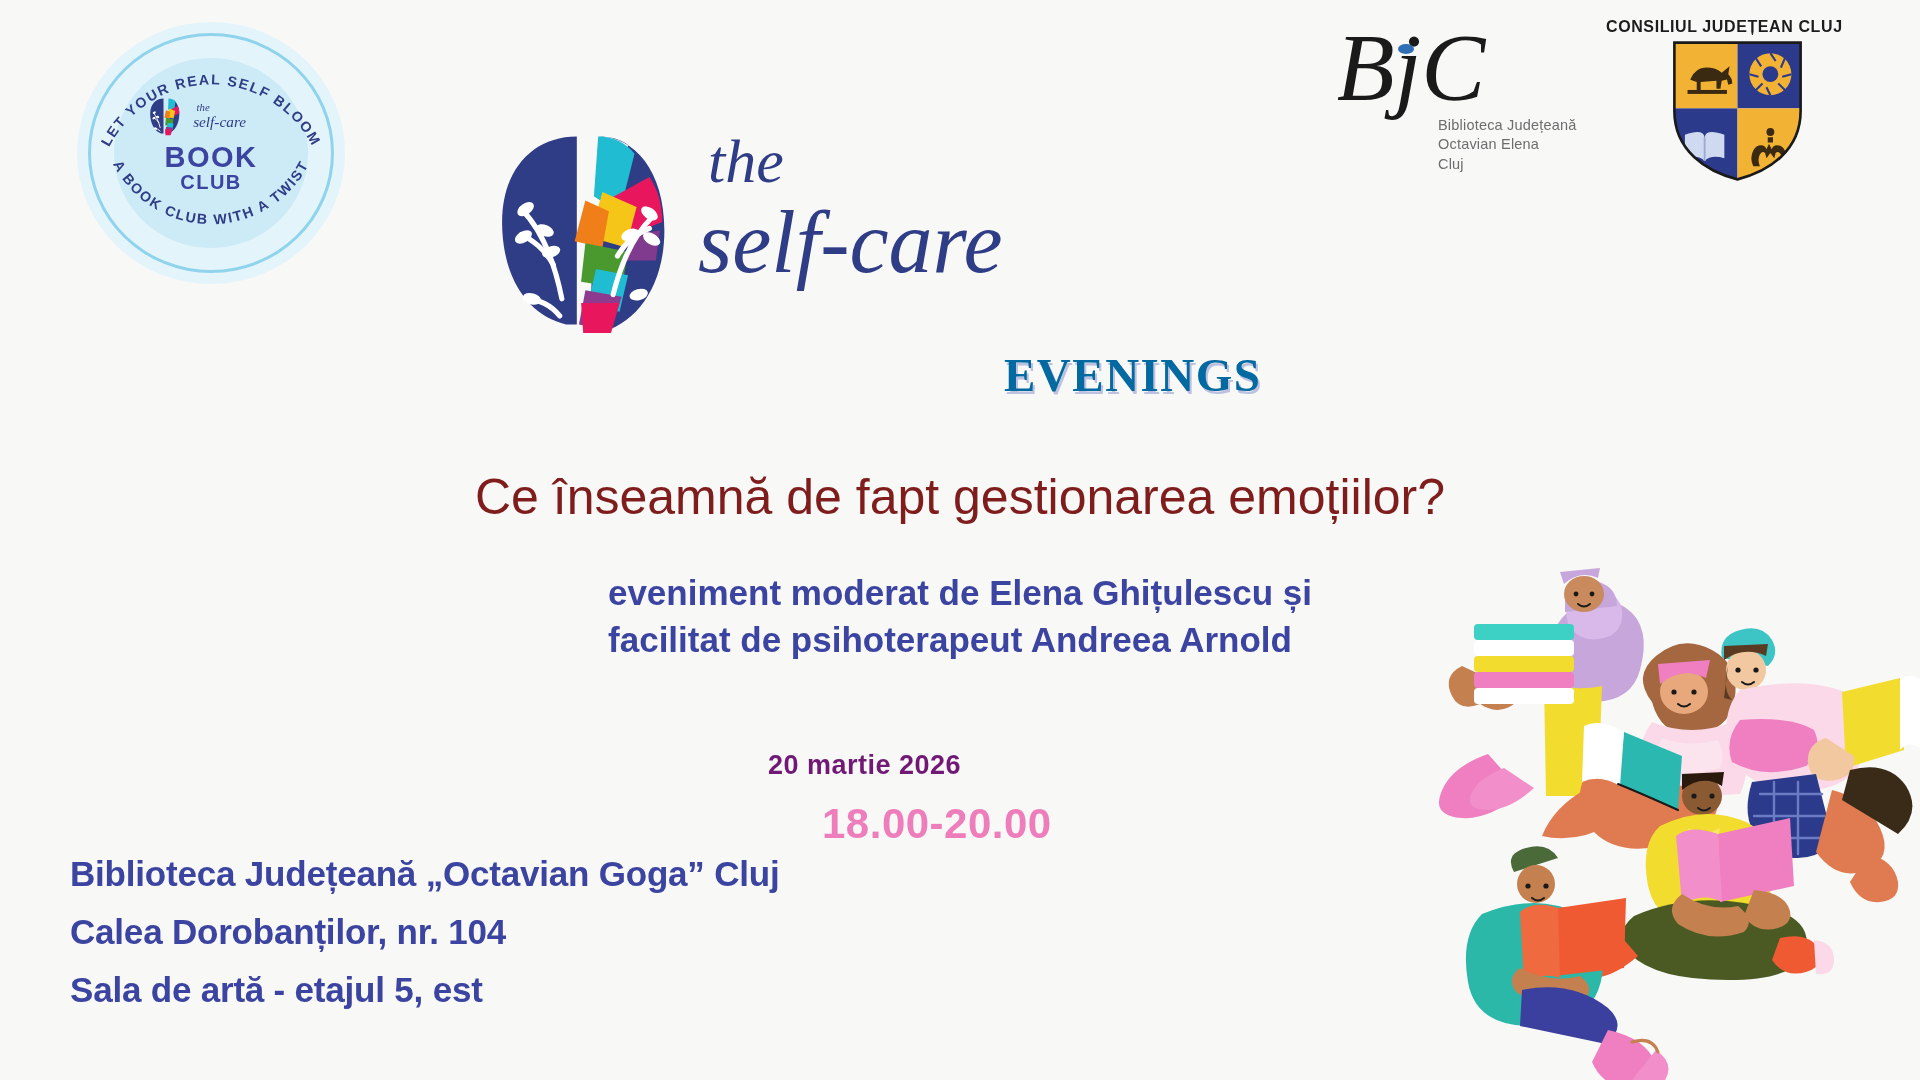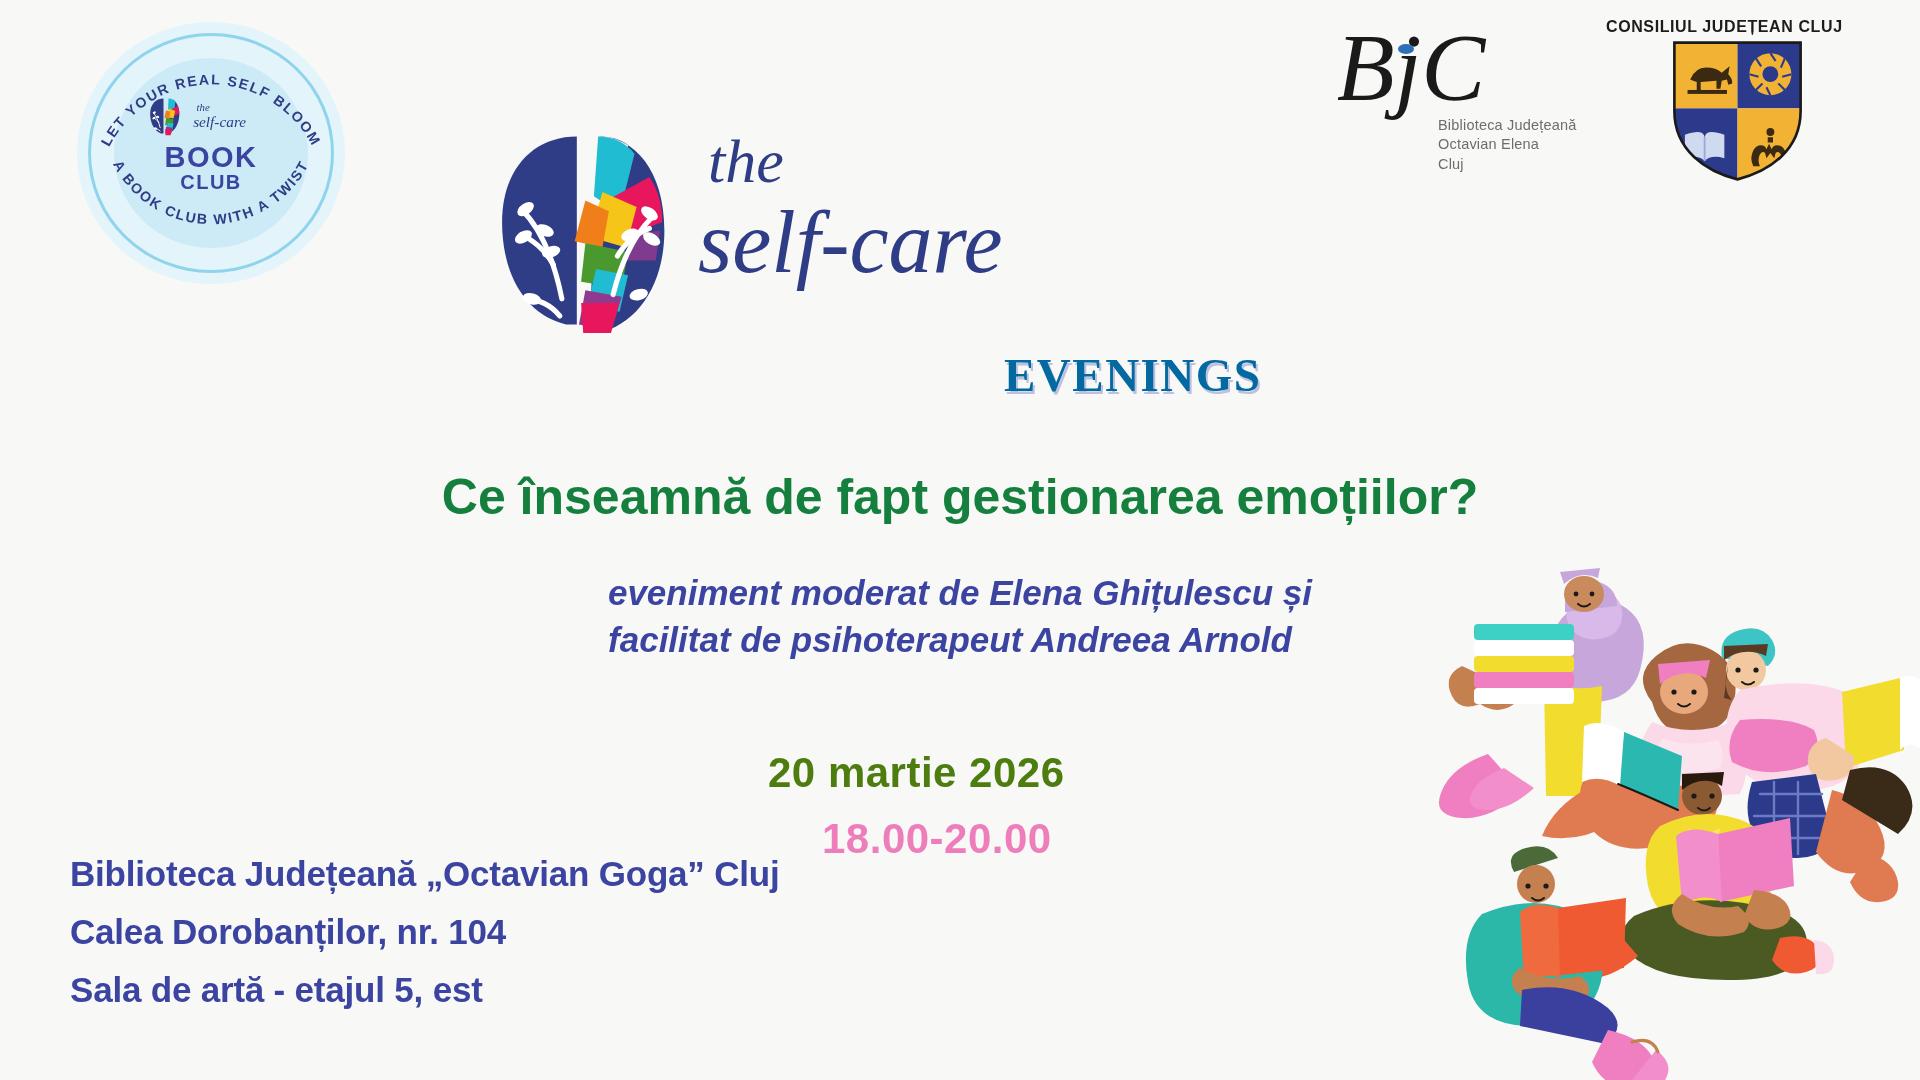--- a/index.html
+++ b/index.html
@@ -52,33 +52,33 @@
   .hero{position:absolute;left:470px;top:128px;width:620px;height:230px;}
   .hero-brain{position:absolute;left:0;top:0;width:235px;height:205px;}
   .hero-script{position:absolute;left:228px;top:-8px;width:390px;height:200px;}
   .evenings{position:absolute;left:1004px;top:348px;
     font-family:"Liberation Serif", serif;font-weight:bold;font-size:47px;
     letter-spacing:1.5px;color:#0369a1;
     text-shadow:2px 3px 0 rgba(170,175,215,.75);}
 
   
   .headline{position:absolute;left:0;right:0;top:468px;text-align:center;
-    font-family:"Liberation Sans",sans-serif;font-weight:bold;font-size:50px;
-    letter-spacing:0px;color:#15803d;white-space:nowrap;}
-
-  
-  .subtitle{position:absolute;left:0;right:0;top:570px;text-align:center;font-style:italic;}
+    font-family:"Liberation Sans",sans-serif;font-weight:normal;font-size:50px;
+    letter-spacing:0px;color:#7f1d1d;white-space:nowrap;}
+
+  
+  .subtitle{position:absolute;left:0;right:0;top:570px;text-align:center;}
   .subtitle div{font-family:"Liberation Sans",sans-serif;font-weight:bold;
     font-size:35px;line-height:1.33;color:#3b44a0;}
   .sub-shift{margin-left:-20px;}
 
   
   .datetime{position:absolute;left:760px;top:752px;width:560px;text-align:left;}
   .dt-date{font-family:"Liberation Sans",sans-serif;font-weight:bold;
-    font-size:42px;color:#4d7c0f;letter-spacing:.5px;line-height:1.0;
+    font-size:27px;color:#701a75;letter-spacing:.5px;line-height:1.0;
     padding-left:8px;}
   .dt-time{font-family:"Liberation Sans",sans-serif;font-weight:bold;
     font-size:42px;color:#ee7ebb;letter-spacing:.5px;line-height:1.0;
     margin-top:24px;padding-left:62px;}
 
   
   .address{position:absolute;left:70px;top:845px;}
   .address div{font-family:"Liberation Sans",sans-serif;font-weight:bold;
     font-size:35px;line-height:1.66;color:#3b44a0;letter-spacing:-.2px;}
 

